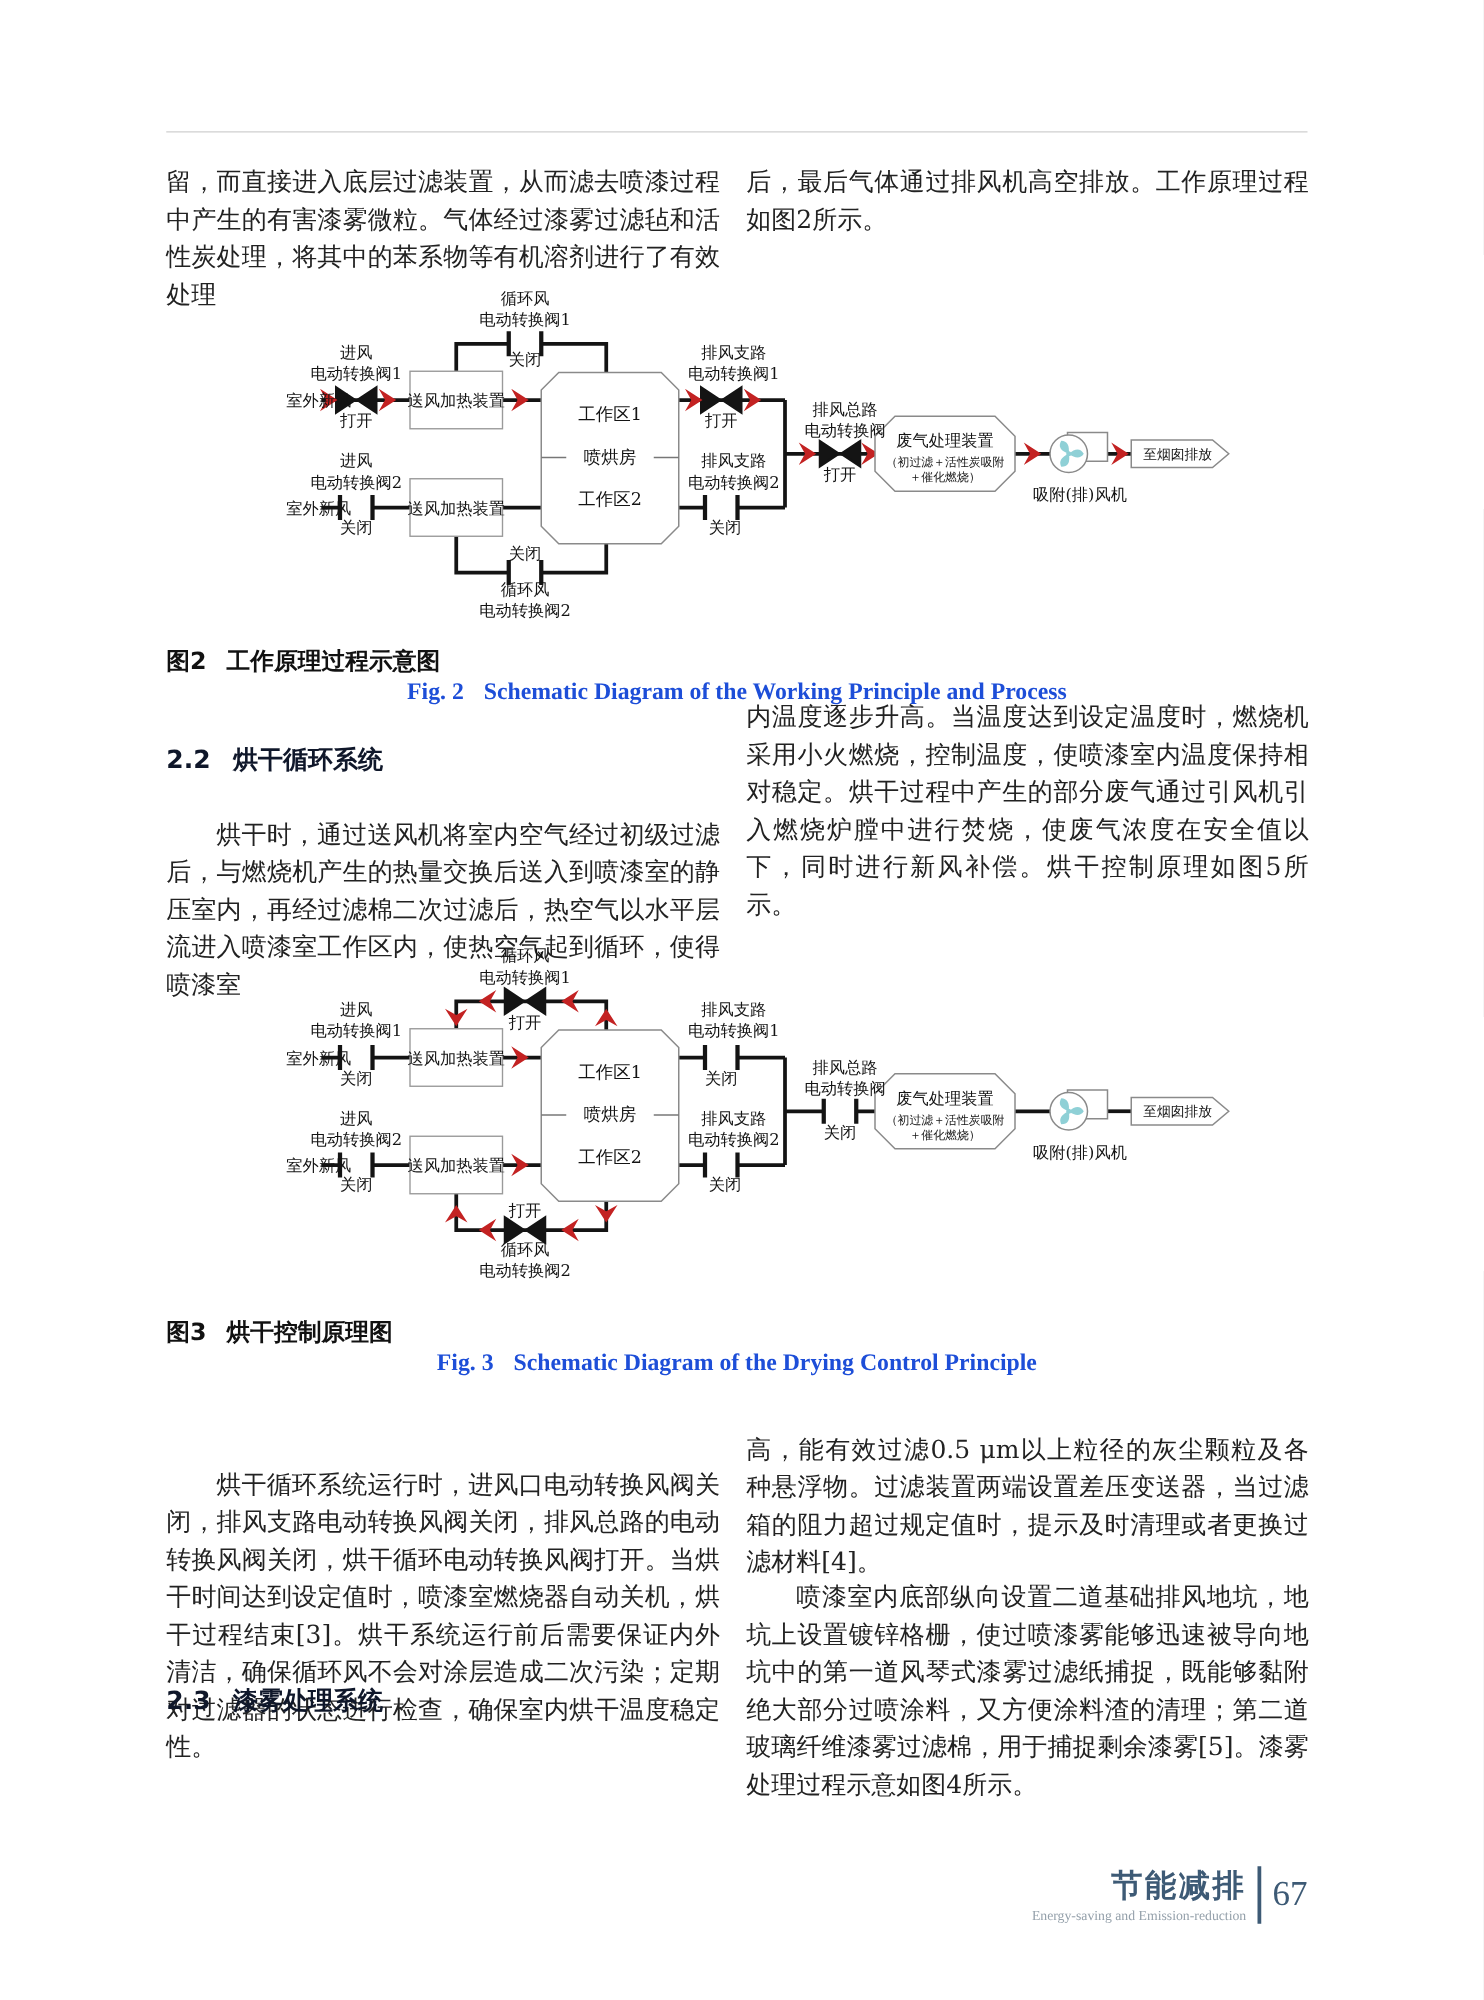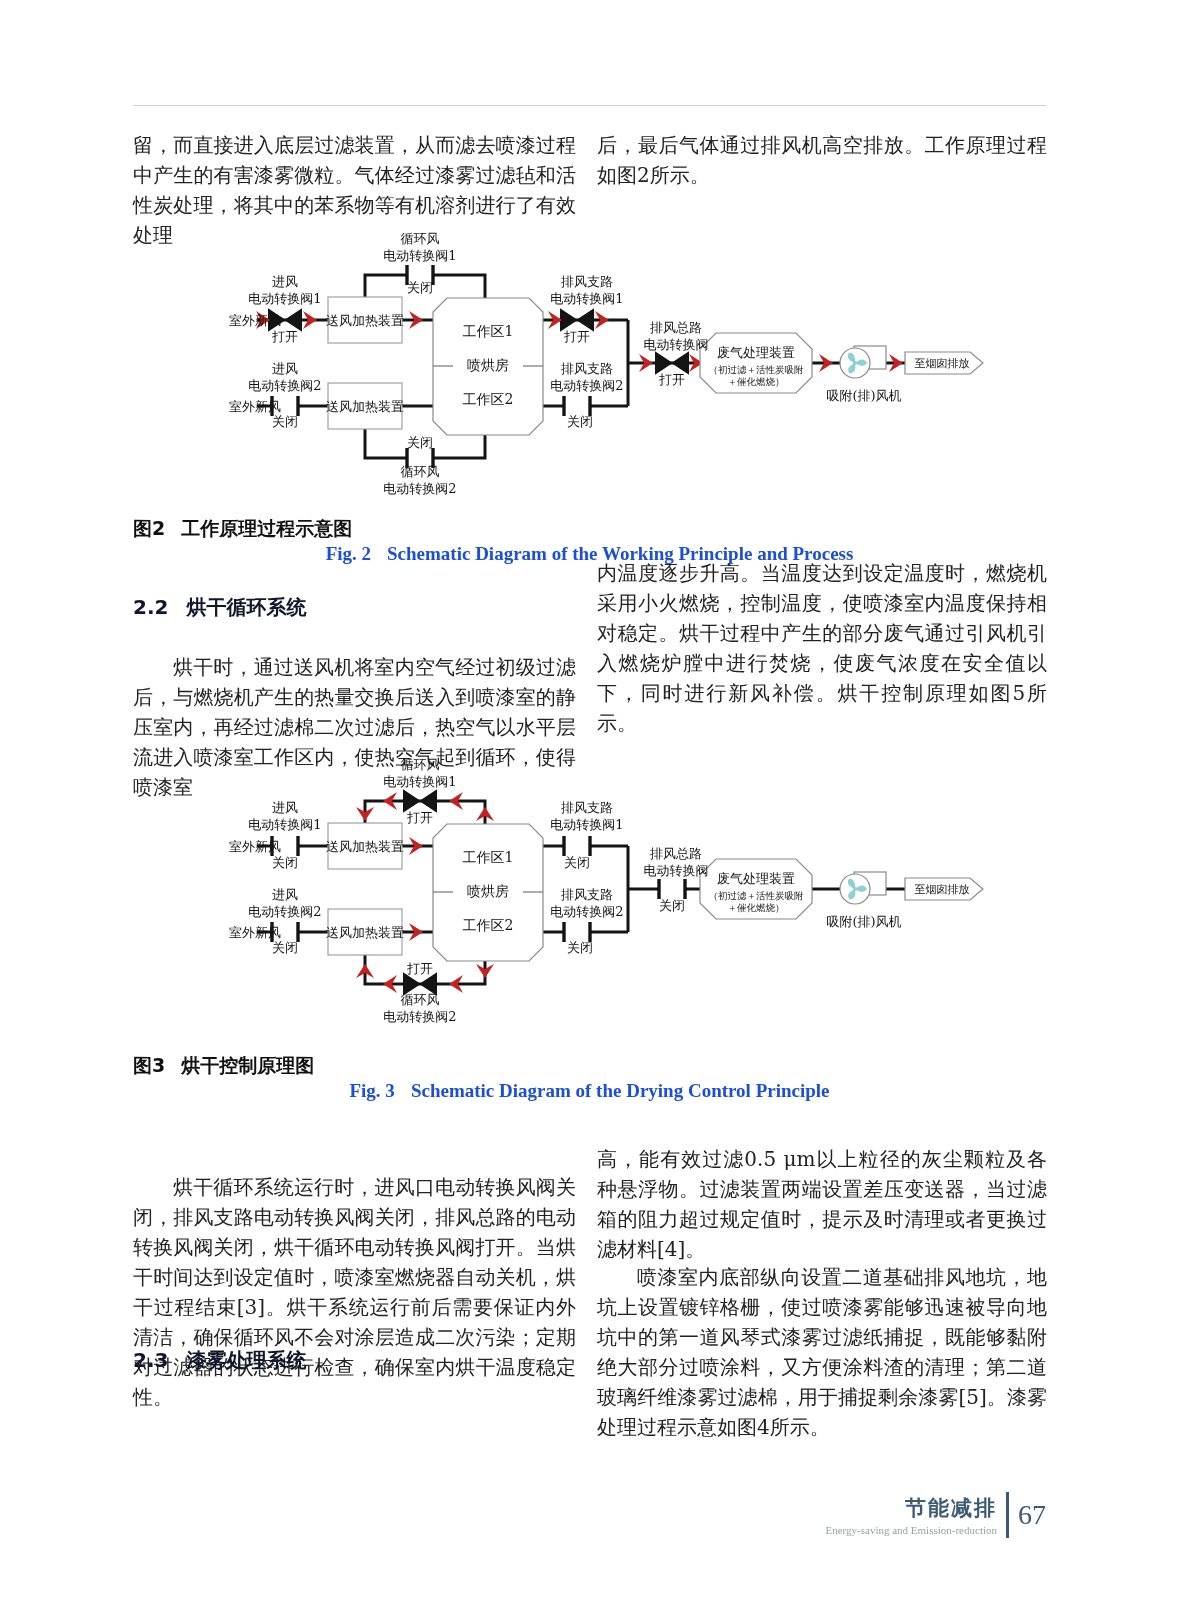--- a/index.html
+++ b/index.html
@@ -30,21 +30,21 @@
   }
   .cap-gap{display:inline-block;width:16px;}
   .sec-heading{
     font-family:"DejaVu Sans", sans-serif;font-weight:bold;font-size:20px;color:#0f172a;
   }
   .sec-heading .num{margin-right:18px;}
   .footer{
     left:600px;top:1492px;width:446px;display:flex;justify-content:flex-end;align-items:center;
   }
   .f-txt{text-align:right;margin-right:9px;}
-  .f-cn{font-family:"DejaVu Sans", sans-serif;font-weight:bold;font-size:21px;color:#3d5a75;letter-spacing:2px;text-align:right;}
+  .f-cn{font-family:"DejaVu Sans", sans-serif;font-weight:bold;font-size:25px;color:#3d5a75;letter-spacing:2px;text-align:right;}
   .f-en{font-family:"Liberation Serif", serif;font-size:11px;color:#95a1ab;margin-top:2px;}
   .f-bar{width:3px;height:46px;background:#3d5a75;margin-right:9px;}
   .f-num{font-family:"Liberation Serif", serif;font-size:28px;color:#3d5a75;text-align:center;}
   
   svg .pipe{stroke:#141414;stroke-width:3;fill:none;}
   svg .thin{stroke:#8a8a8a;stroke-width:1.2;fill:#ffffff;}
   svg .thin2{stroke:#9a9a9a;stroke-width:1.1;fill:#ffffff;}
   svg .dash{stroke:#777;stroke-width:1.2;}
   svg text{font-family:"DejaVu Serif", serif;fill:#141414;}
   svg .lbl{font-size:13px;text-anchor:middle;}

